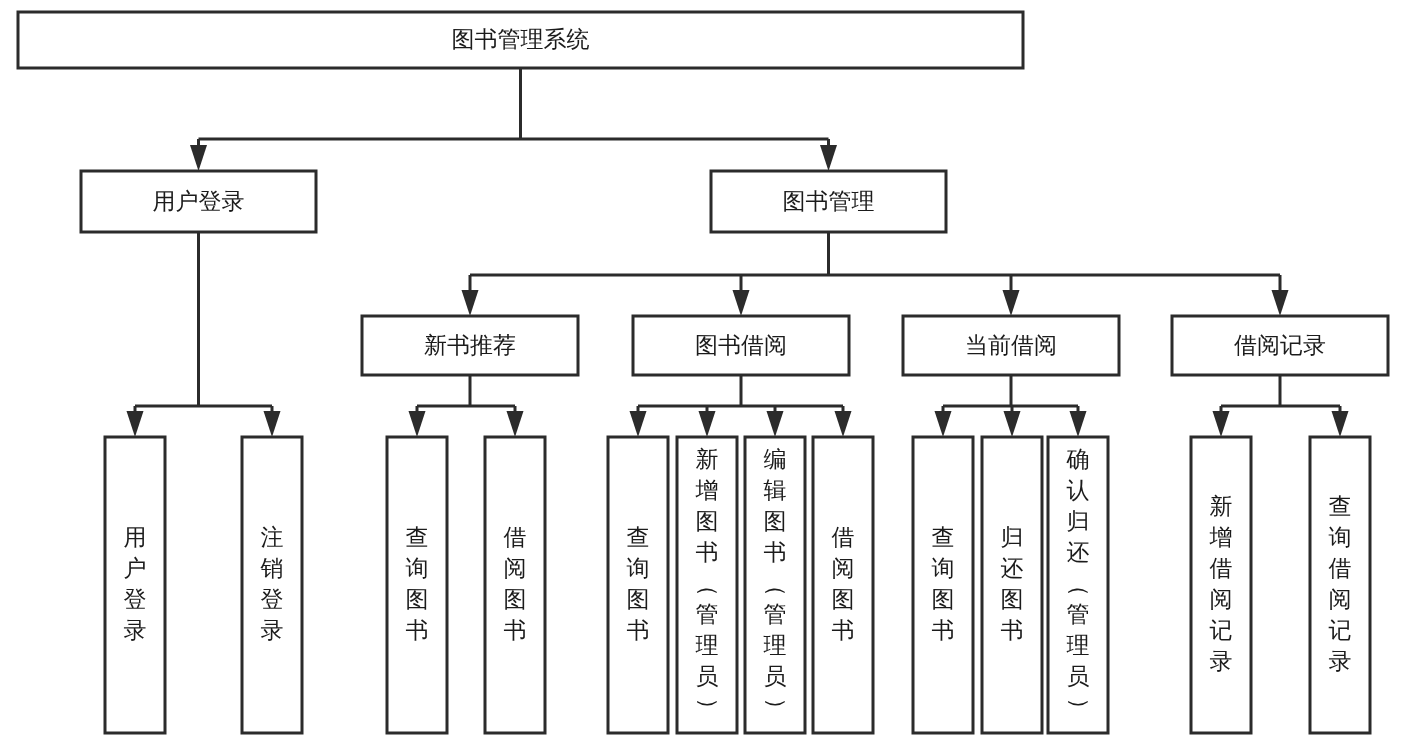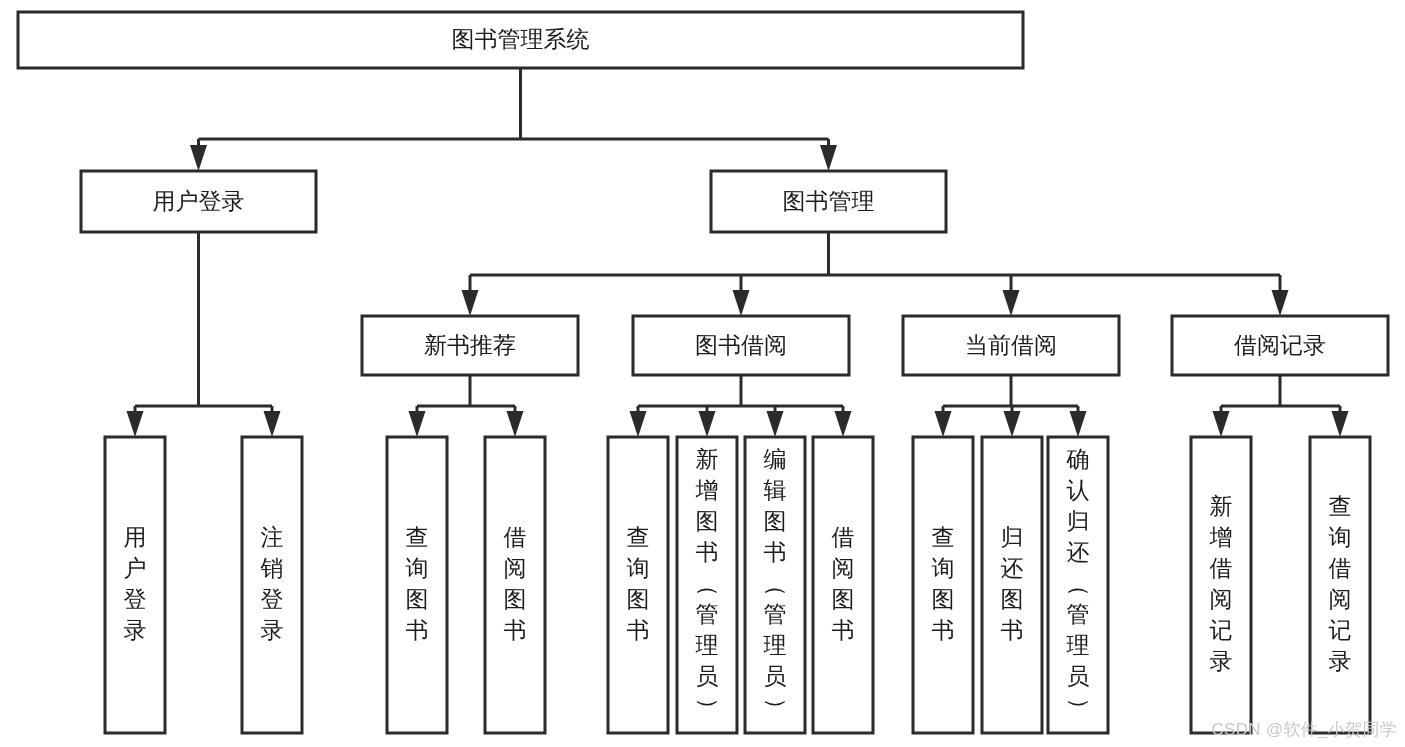--- a/index.html
+++ b/index.html
@@ -275,14 +275,13 @@
           <text class="node-label-v" x="1340" y="507.5">查</text>
           <text class="node-label-v" x="1340" y="538.5">询</text>
           <text class="node-label-v" x="1340" y="569.5">借</text>
           <text class="node-label-v" x="1340" y="600.5">阅</text>
           <text class="node-label-v" x="1340" y="631.5">记</text>
           <text class="node-label-v" x="1340" y="662.5">录</text>
           <title>查询借阅记录</title>
         </g>
       </g>
   </svg>
-  <div class="watermark-text">CSDN @软件_小贺同学</div>
 </div>
 
 </body></html>

